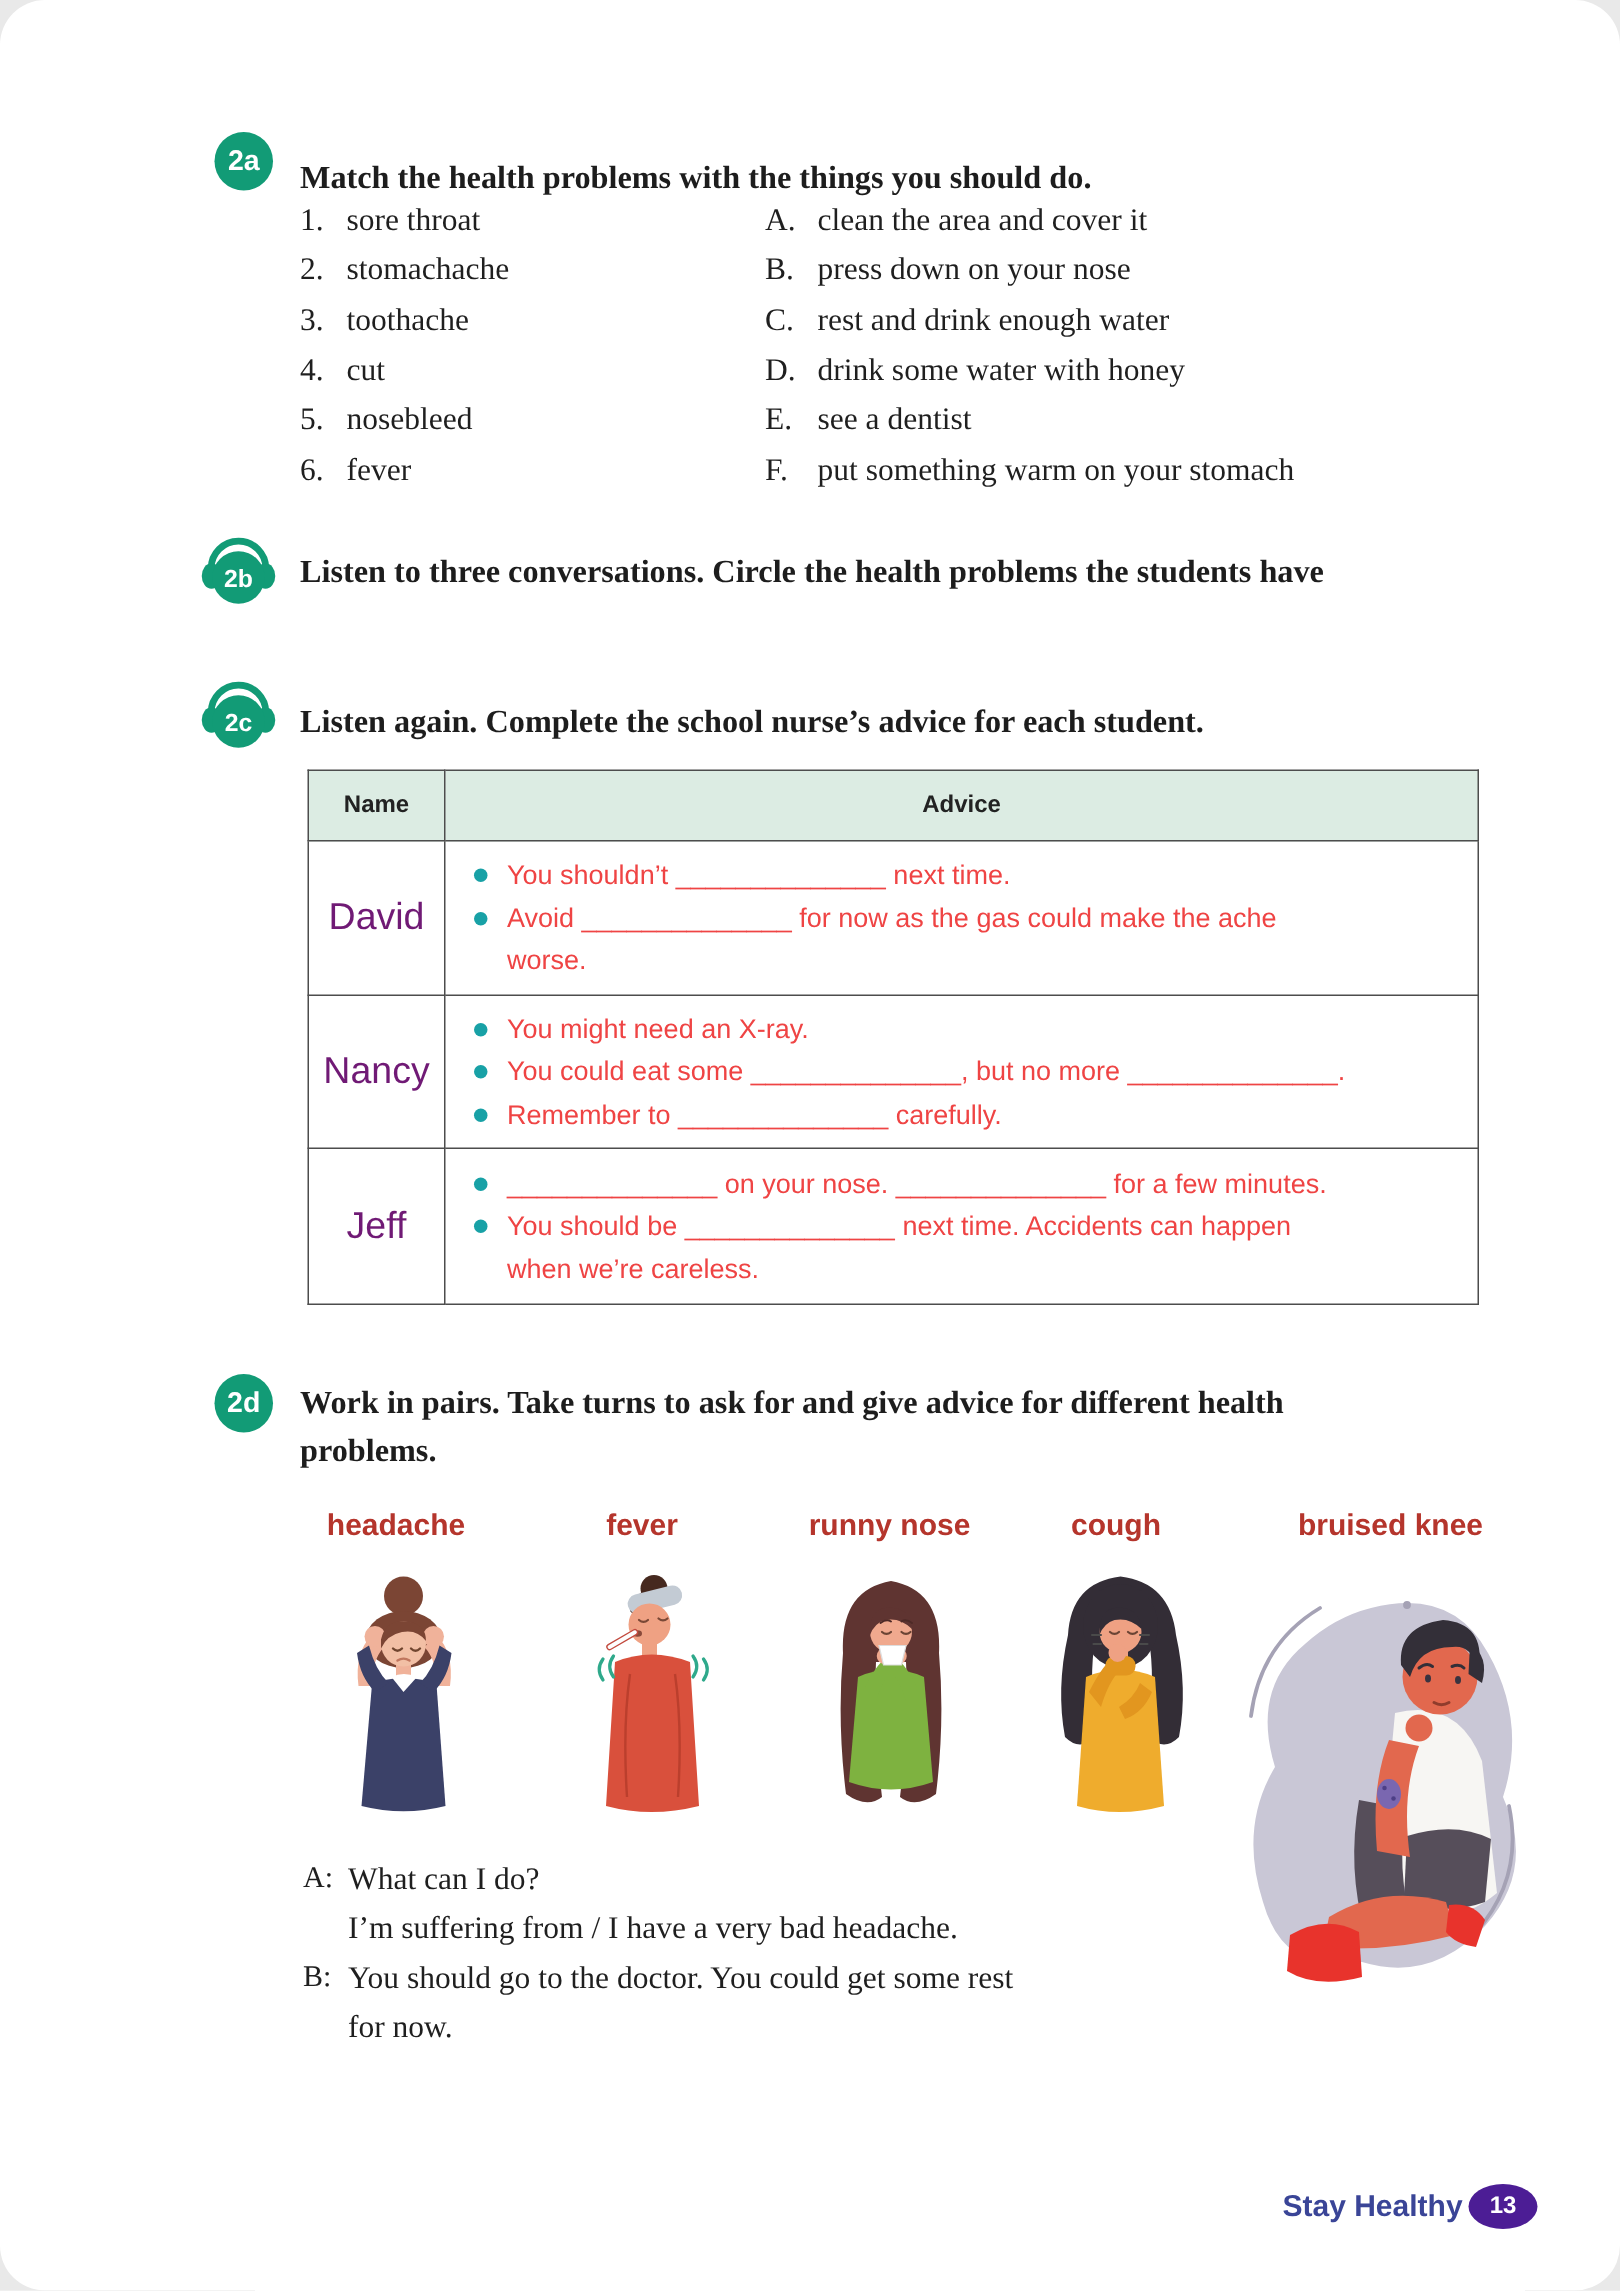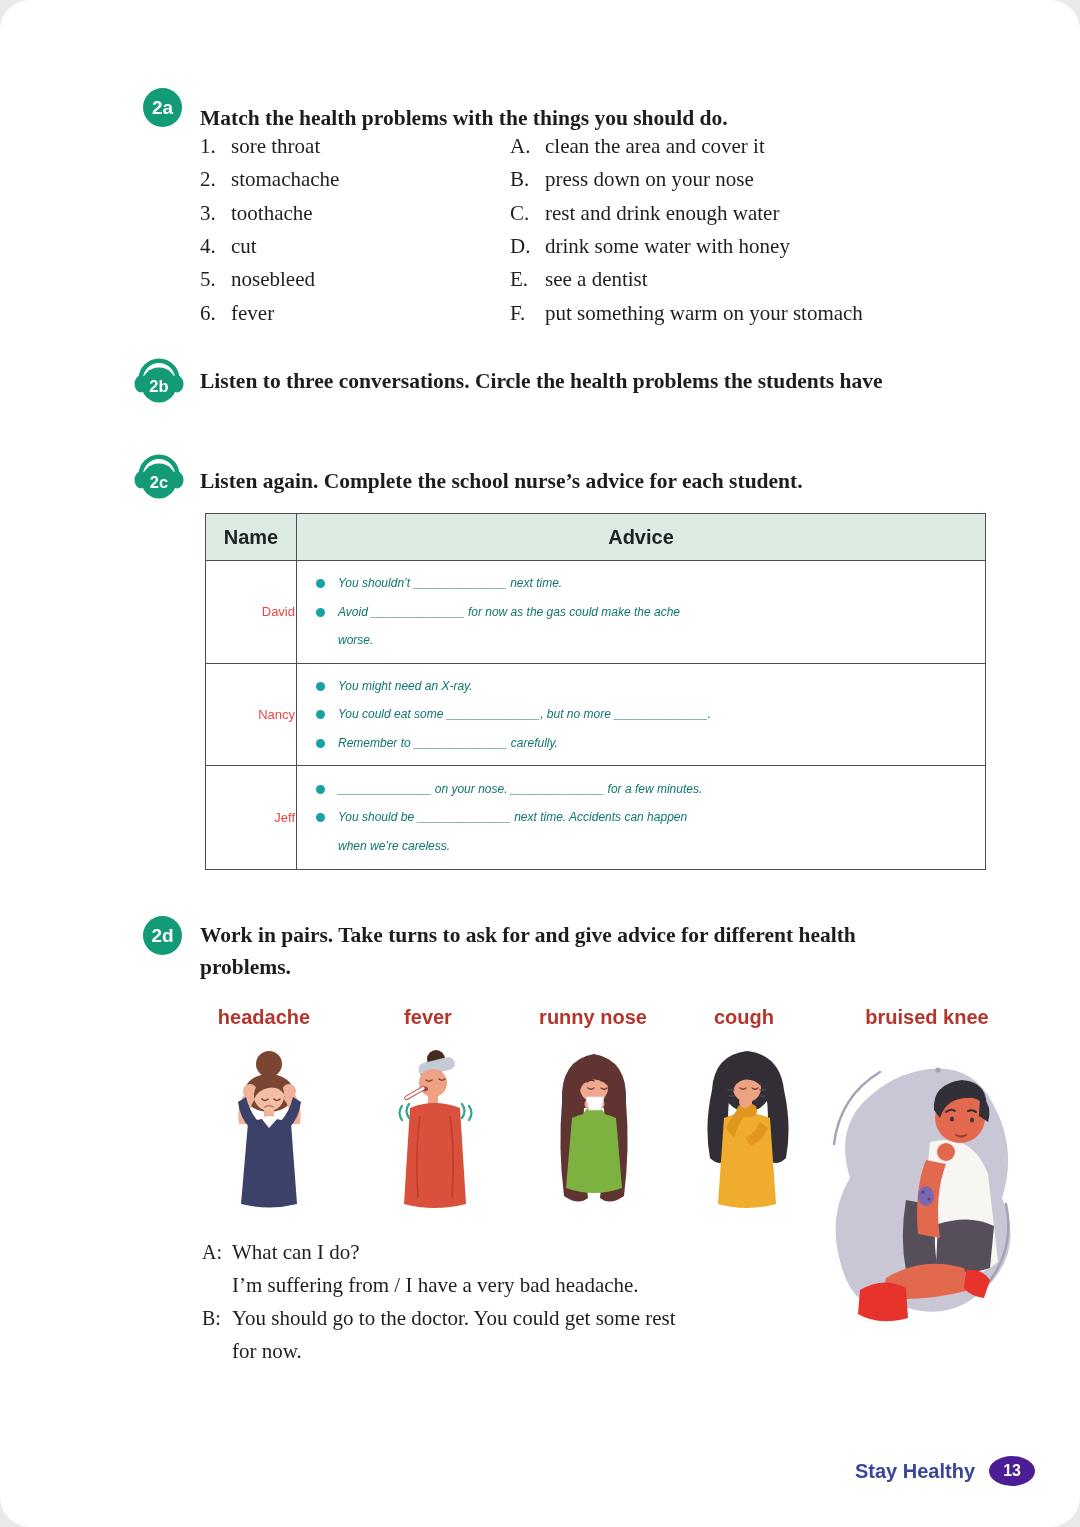--- a/index.html
+++ b/index.html
@@ -27,43 +27,43 @@
   .m-ptext{position:absolute;left:31px;}
   .m-letter{position:absolute;left:310px;}
   .m-atext{position:absolute;left:345px;}
   
   .advice-table{
     position:absolute;left:205px;top:513px;width:781px;
     border-collapse:collapse;table-layout:fixed;
     font-family:"Liberation Sans",sans-serif;
   }
   .advice-table th,.advice-table td{border:1.8px solid #4d4d4d;}
-  .advice-table thead th{background:#dcece3;height:44px;font-size:20px;color:#222;}
+  .advice-table thead th{background:#dcece3;height:44px;font-size:16px;color:#222;}
   th.name-h{width:88px;}
-  .name-cell{text-align:right;font-size:13px;color:#ef4444;}
+  .name-cell{text-align:center;font-size:25px;color:#701a75;}
   .advice-cell{padding:8px 10px 8px 12px;vertical-align:middle;overflow:hidden;}
   .trow-0{height:98px}.trow-1{height:102px}.trow-2{height:104px}
   .bullet-item{display:flex;align-items:flex-start;}
   .dot{flex:0 0 9px;width:9px;height:9px;border-radius:50%;background:#18a1a6;margin:10px 13px 0 7px;}
-  .bullet-lines{font-size:12px;line-height:28.5px;color:#0f766e;white-space:nowrap;font-style:italic;}
+  .bullet-lines{font-size:18px;line-height:28.5px;color:#ef4444;white-space:nowrap;}
   
   .labels-row{position:absolute;left:0;top:1004px;width:1080px;height:28px;}
   .hlabel{
     position:absolute;transform:translateX(-50%);
     font:bold 20px/26px "Liberation Sans",sans-serif;color:#b5352c;white-space:nowrap;
   }
   
   .fig{position:absolute;}
   
   .dialogue{position:absolute;left:202px;top:1236px;width:640px;}
   .dlg-row{display:flex;align-items:flex-start;}
   .dlg-speaker{flex:0 0 30px;font-size:20px;line-height:33px;}
   .dlg-lines{font-size:21px;line-height:33px;white-space:nowrap;}
   
-  .footer{position:absolute;left:855px;top:1456px;display:flex;align-items:center;gap:14px;}
+  .footer{position:absolute;left:855px;top:1456px;display:flex;align-items:center;gap:4px;}
   .footer-title{font:bold 20px "Liberation Sans",sans-serif;color:#3a4597;white-space:nowrap;}
   .page-badge{
     width:46px;height:30px;border-radius:50%;background:#4c1d95;color:#fff;
     font:bold 16px/30px "Liberation Sans",sans-serif;text-align:center;
   }
 </style>
 </head>
 <body>
 
 <div class="page">

